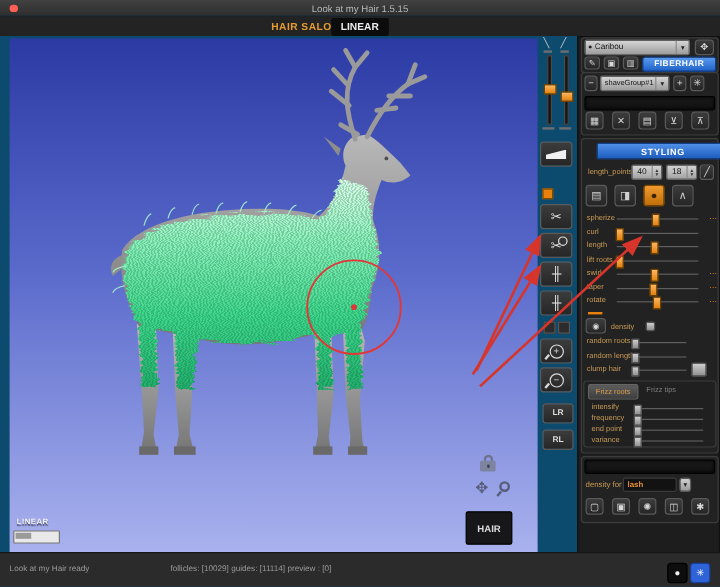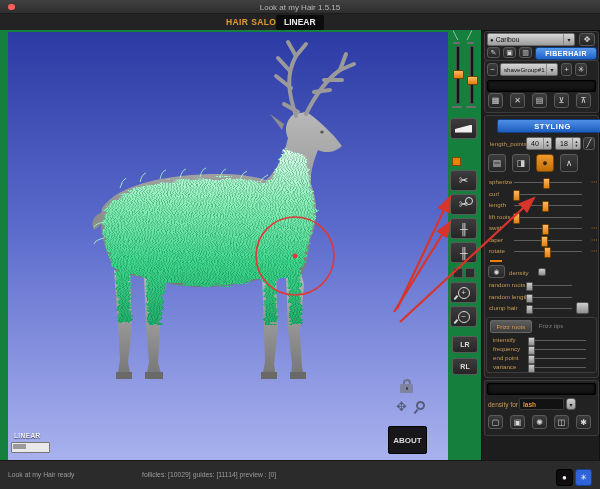--- a/index.html
+++ b/index.html
@@ -1,16 +1,16 @@
 <!DOCTYPE html>
 <html><head>
 <meta charset="utf-8">
 <style>
   html,body{margin:0;padding:0;background:#2a2a2a;}
-  .win{position:relative;width:600px;height:489px;background:#15803d;overflow:hidden;
+  .win{position:relative;width:600px;height:489px;background:#0c4a6e;overflow:hidden;
        font-family:"Liberation Sans",sans-serif;-webkit-font-smoothing:antialiased;}
   
   .titlebar{position:absolute;left:0;top:0;width:600px;height:13px;
             background:linear-gradient(#414141,#2e2e2e);border-bottom:1px solid #1c1c1c;}
   .tl{position:absolute;top:3.5px;width:6.5px;height:6.5px;border-radius:50%;}
   .tl.r{left:8px;background:#ff5f57;}　.tl.y{left:20px;background:#febc2e;}　.tl.g{left:32px;background:#28c840;}
   .wtitle{position:absolute;left:0;right:0;top:2.5px;text-align:center;font-size:8px;color:#b8b8b8;}
   
   .tabbar{position:absolute;left:0;top:14px;width:600px;height:16px;background:#232323;}
   .tab-saloon{position:absolute;left:226px;top:3px;font-size:8.5px;font-weight:bold;color:#e59b2f;letter-spacing:.4px;}
@@ -217,21 +217,21 @@
 
     <div class="vlock">
       <span class="shackle"></span>
         <span class="bod"></span>
         <span class="key"></span>
     </div>
     <span class="vmove">✥</span>
     <div class="vmag">
         <span class="hdl"></span>
       </div>
-    <div class="leftbtn">ABOUT</div>
+    <div class="leftbtn">HAIR</div>
   </div>
 
   <div class="toolcol">
     <span class="tbrush" style="left:4px;">╲</span>
     <span class="tbrush" style="left:18px;">╱</span>
     <span class="tmark" style="left:4px;top:12px;"></span>
     <span class="tmark" style="left:18px;top:12px;"></span>
     <div class="vtrack" style="left:7px;">
       <span class="vhandle" style="top: calc(46% - 3px);"></span>
     </div>

